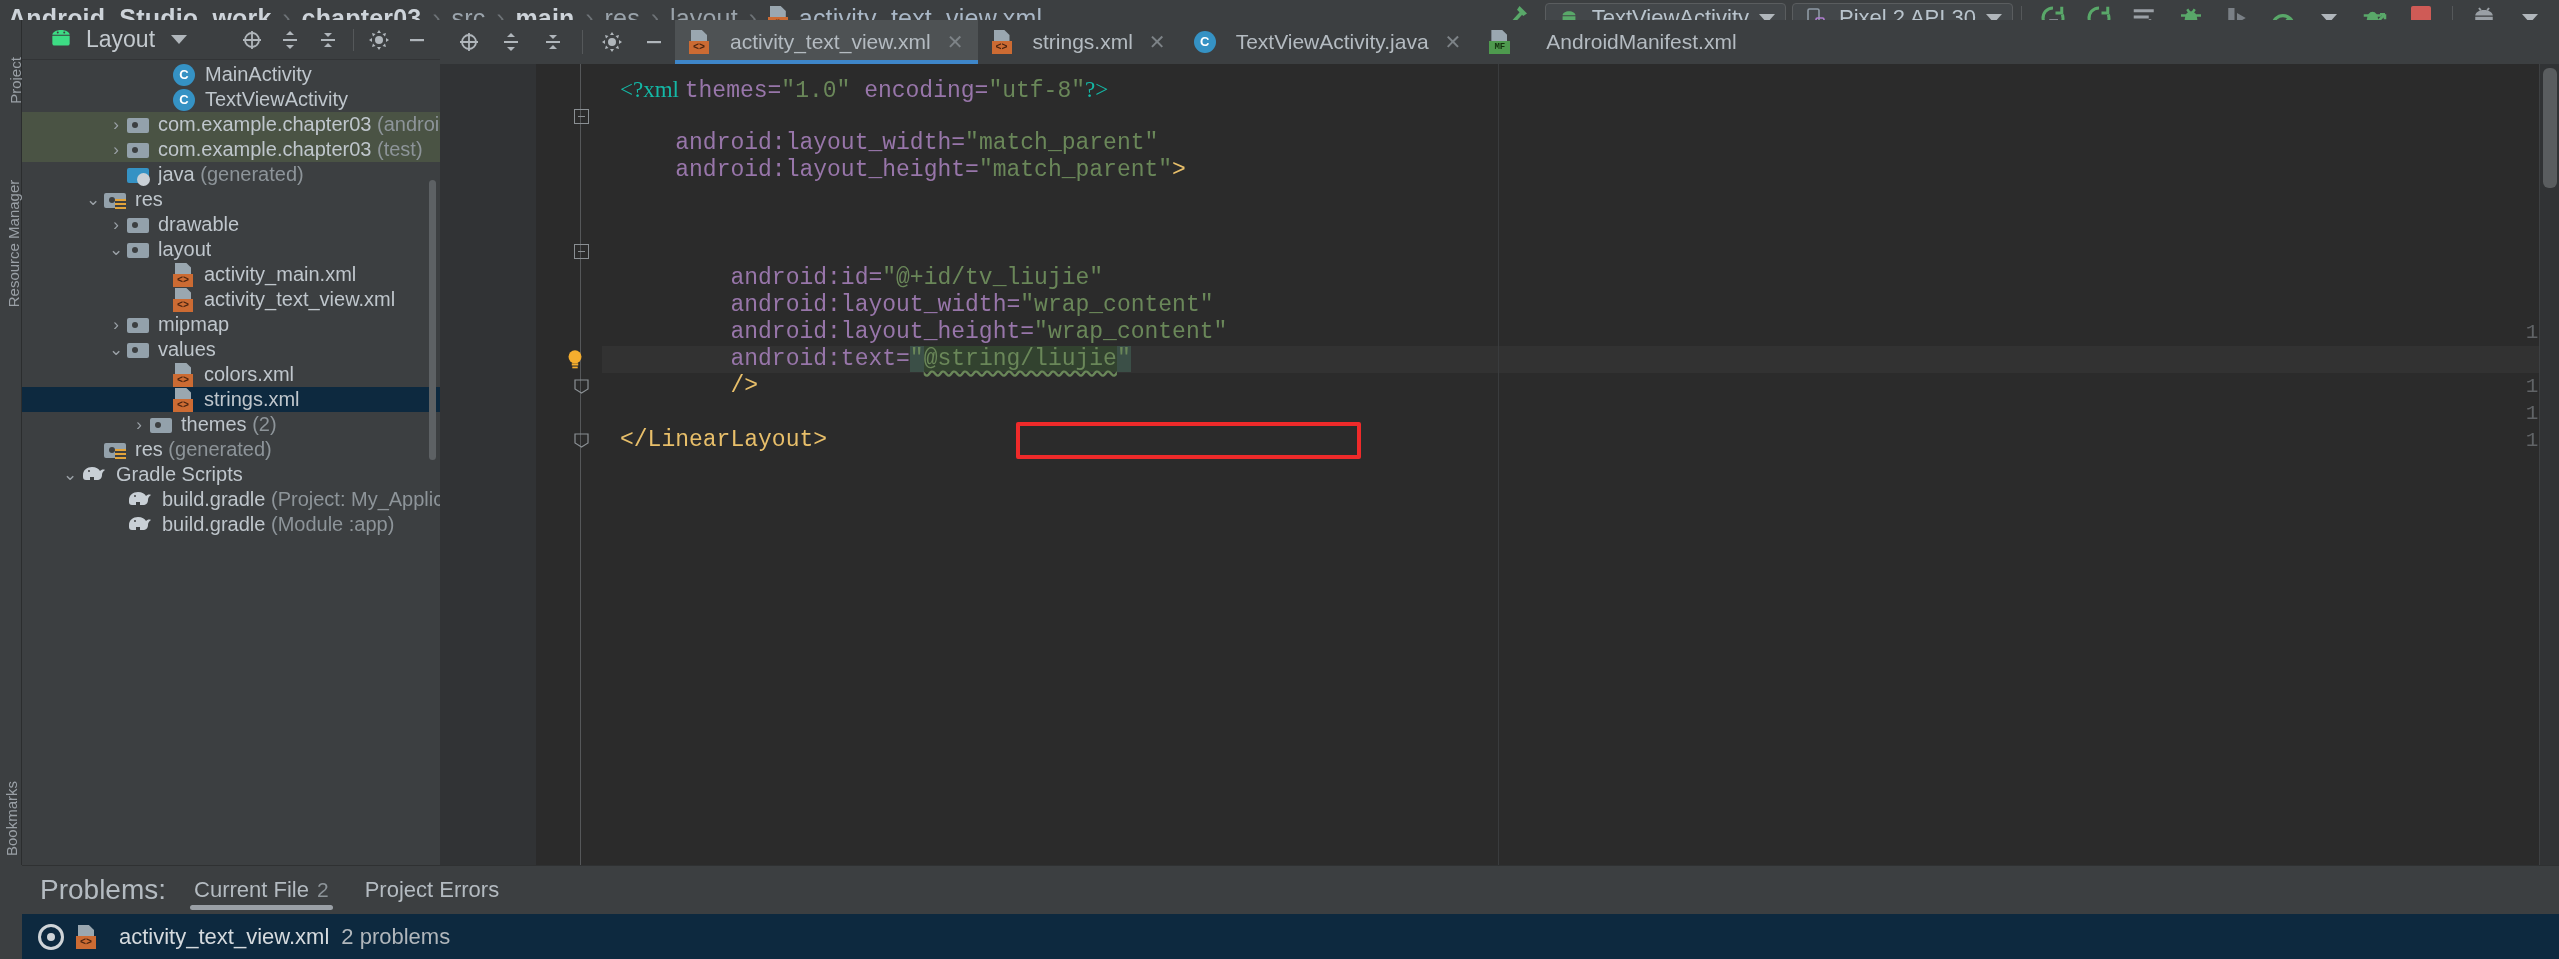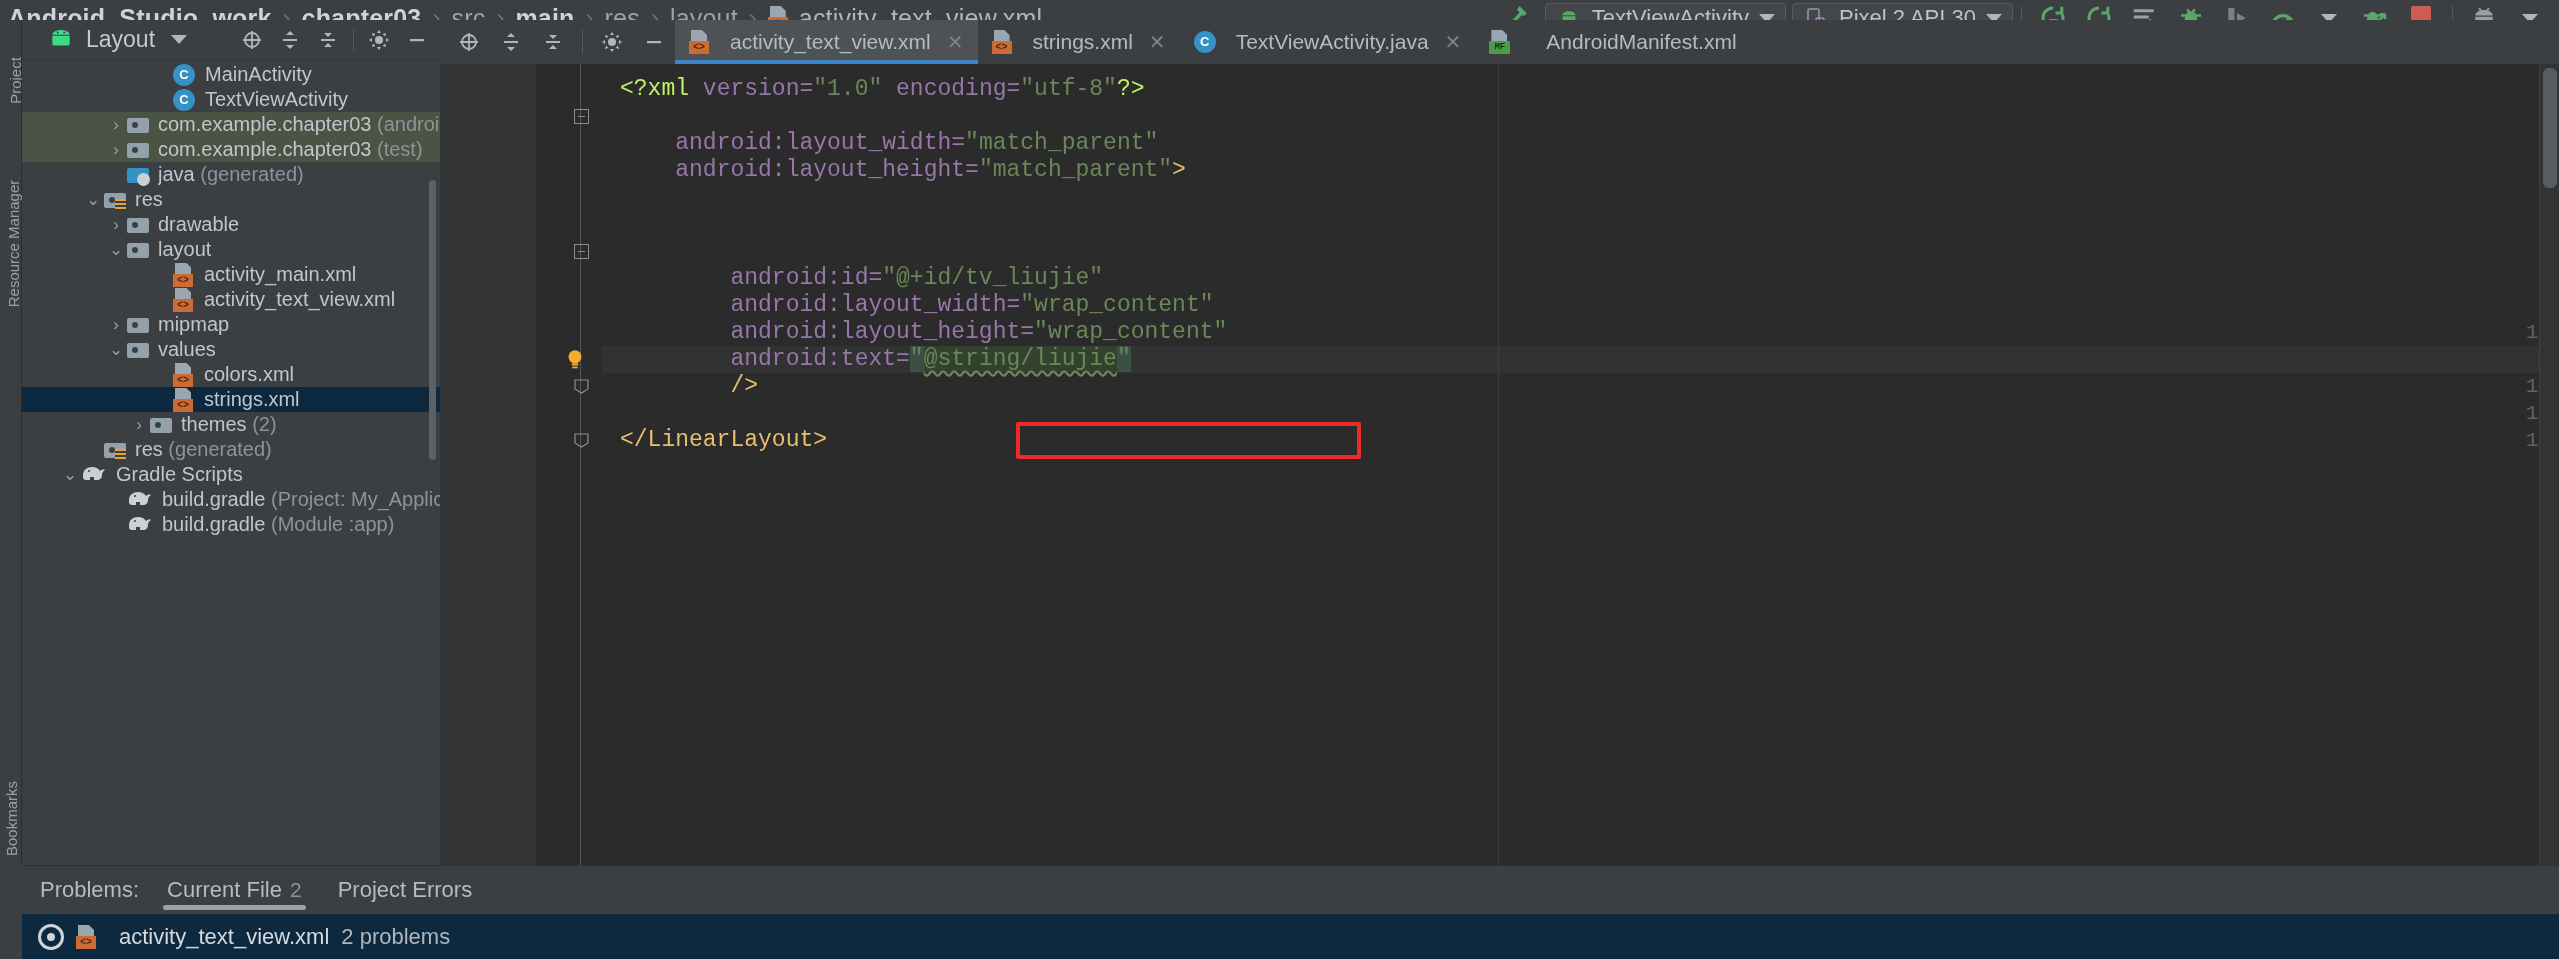--- a/index.html
+++ b/index.html
@@ -161,21 +161,21 @@
   .codearea {
     position: absolute; left: 162px; top: 0; right: 0; height: 100%;
     font-family: "Liberation Mono", monospace; font-size: 23px;
   }
   .cline { height: 27px; line-height: 27px; white-space: pre; padding-left: 18px; }
   .cline.hl { background: #323232; }
   
   .t-tag   { color: #e8bf6a; }
   .t-attr  { color: #9876aa; }
   .t-val   { color: #6a8759; }
-  .t-pi    { color: #bef264; }
+  .t-pi    { color: #14b8a6; font-family: Liberation Serif, serif; }
   .sel-str { background: #32422f; }
   .sel-q   { background: #3b4f47; }
   .wavy {
     text-decoration: underline; text-decoration-style: wavy;
     text-decoration-color: #6a8759; text-underline-offset: 5px;
   }
   .redbox {
     position: absolute; left: 576px; top: 358px; width: 345px; height: 37px;
     border: 4px solid #ef2a2a; border-radius: 2px; pointer-events: none;
   }
@@ -210,21 +210,21 @@
   .probtabs { height: 48px; display: flex; align-items: center; padding-left: 14px; gap: 0; }
   .probtab {
     font-size: 22px; color: #b4bbc1; padding: 0 18px; position: relative;
     height: 48px; display: flex; align-items: center; gap: 8px;
   }
   .probtab.active::after {
     content: ""; position: absolute; left: 14px; right: 14px; bottom: 4px; height: 5px;
     background: #9aa0a6; border-radius: 3px;
   }
   .probtab .cnt { color: #8d9499; font-size: 21px; }
-  .problabel { font-size: 22px; color: #b4bbc1; padding: 0 10px 0 4px; }
+  .problabel { font-size: 28px; color: #b4bbc1; padding: 0 10px 0 4px; }
   .probrow {
     height: 46px; background: #0d293f; display: flex; align-items: center; padding-left: 16px; gap: 12px;
   }
   .probrow .eye { width: 26px; height: 26px; border-radius: 50%; border: 3px solid #cfd4d8; position: relative; }
   .probrow .eye::after { content:""; position:absolute; left:6px; top:6px; width:8px; height:8px;
     background:#cfd4d8; border-radius:50%; }
   .probrow .fname { font-size: 22px; color: #d5dade; }
   .probrow .fpath { font-size: 22px; color: #8d9499; }
   .probrow .fcount { font-size: 22px; color: #b0b6bb; }
   .probgutter {
@@ -696,21 +696,21 @@
               <path d="M1 1h13v9l-6.5 4L1 10z" fill="none" stroke="#8a8f93" stroke-width="1.2"></path>
             </svg>
           </div>
           <div class="foldmark" style="top: 363px;">
             <svg width="15" height="15" viewBox="0 0 15 15">
               <path d="M1 1h13v9l-6.5 4L1 10z" fill="none" stroke="#8a8f93" stroke-width="1.2"></path>
             </svg>
           </div>
         </div>
       <div class="codearea" id="code-lines">
-          <div class="cline" style="position: absolute; top: 12px; left: 0px; right: 0px;"><span></span><span class="t-pi">&lt;?xml </span><span class="t-attr">version=</span><span class="t-val">"1.0"</span><span class="t-attr"> encoding=</span><span class="t-val">"utf-8"</span><span class="t-pi">?&gt;</span></div>
+          <div class="cline" style="position: absolute; top: 12px; left: 0px; right: 0px;"><span></span><span class="t-pi">&lt;?xml </span><span class="t-attr">themes=</span><span class="t-val">"1.0"</span><span class="t-attr"> encoding=</span><span class="t-val">"utf-8"</span><span class="t-pi">?&gt;</span></div>
           <div class="cline" style="position: absolute; top: 66px; left: 0px; right: 0px;"><span>&nbsp;&nbsp;&nbsp;&nbsp;</span><span class="t-attr">android:layout_width=</span><span class="t-val">"match_parent"</span></div>
           <div class="cline" style="position: absolute; top: 93px; left: 0px; right: 0px;"><span>&nbsp;&nbsp;&nbsp;&nbsp;</span><span class="t-attr">android:layout_height=</span><span class="t-val">"match_parent"</span><span class="t-tag">&gt;</span></div>
           <div class="cline" style="position: absolute; top: 120px; left: 0px; right: 0px;"><span></span></div>
           <div class="cline" style="position: absolute; top: 147px; left: 0px; right: 0px;"><span></span></div>
           <div class="cline" style="position: absolute; top: 201px; left: 0px; right: 0px;"><span>&nbsp;&nbsp;&nbsp;&nbsp;&nbsp;&nbsp;&nbsp;&nbsp;</span><span class="t-attr">android:id=</span><span class="t-val">"@+id/tv_liujie"</span></div>
           <div class="cline" style="position: absolute; top: 228px; left: 0px; right: 0px;"><span>&nbsp;&nbsp;&nbsp;&nbsp;&nbsp;&nbsp;&nbsp;&nbsp;</span><span class="t-attr">android:layout_width=</span><span class="t-val">"wrap_content"</span></div>
           <div class="cline" style="position: absolute; top: 255px; left: 0px; right: 0px;"><span>&nbsp;&nbsp;&nbsp;&nbsp;&nbsp;&nbsp;&nbsp;&nbsp;</span><span class="t-attr">android:layout_height=</span><span class="t-val">"wrap_content"</span></div>
           <div class="cline hl" style="position: absolute; top: 282px; left: 0px; right: 0px;"><span>&nbsp;&nbsp;&nbsp;&nbsp;&nbsp;&nbsp;&nbsp;&nbsp;</span><span class="t-attr">android:text=</span><span class="sel-q t-val">"</span><span class="sel-str t-val wavy">@string/liujie</span><span class="sel-q t-val">"</span></div>
           <div class="cline" style="position: absolute; top: 309px; left: 0px; right: 0px;"><span>&nbsp;&nbsp;&nbsp;&nbsp;&nbsp;&nbsp;&nbsp;&nbsp;</span><span class="t-tag">/&gt;</span></div>
           <div class="cline" style="position: absolute; top: 336px; left: 0px; right: 0px;"><span></span></div>

